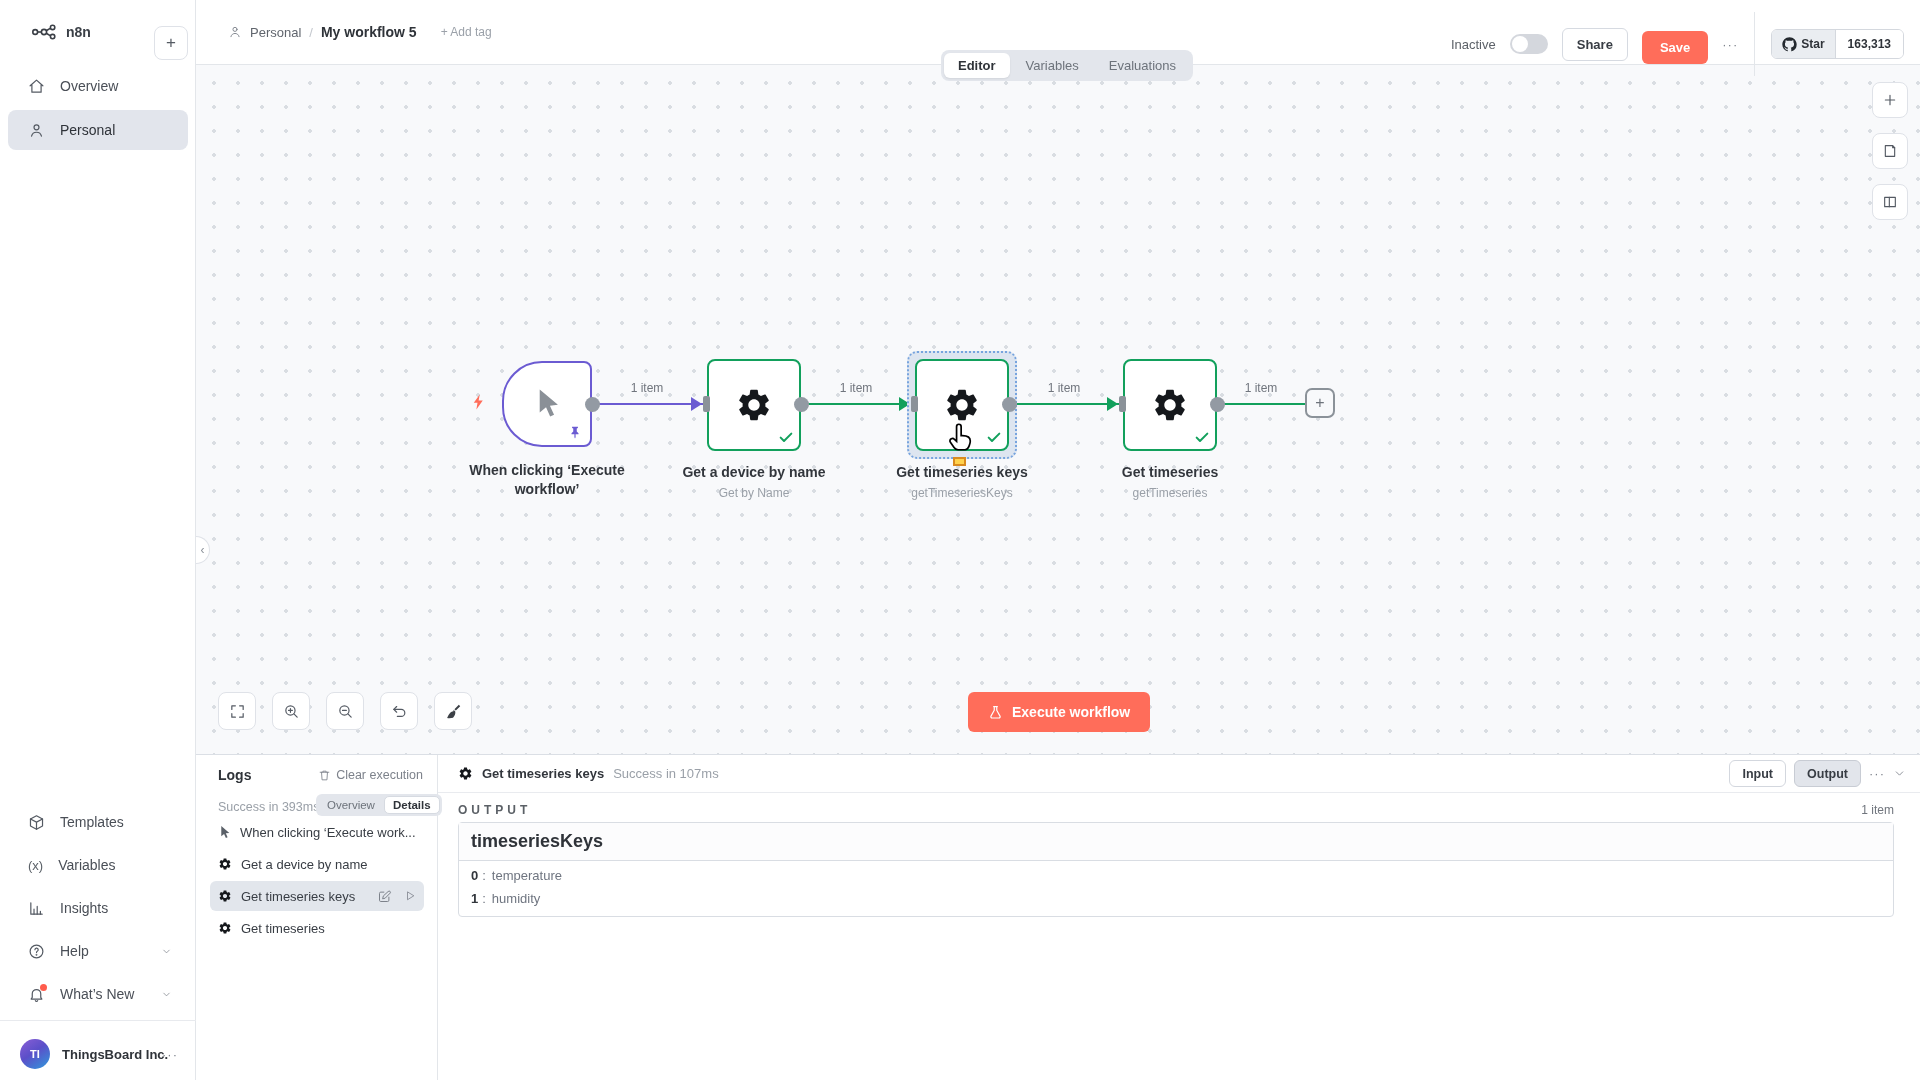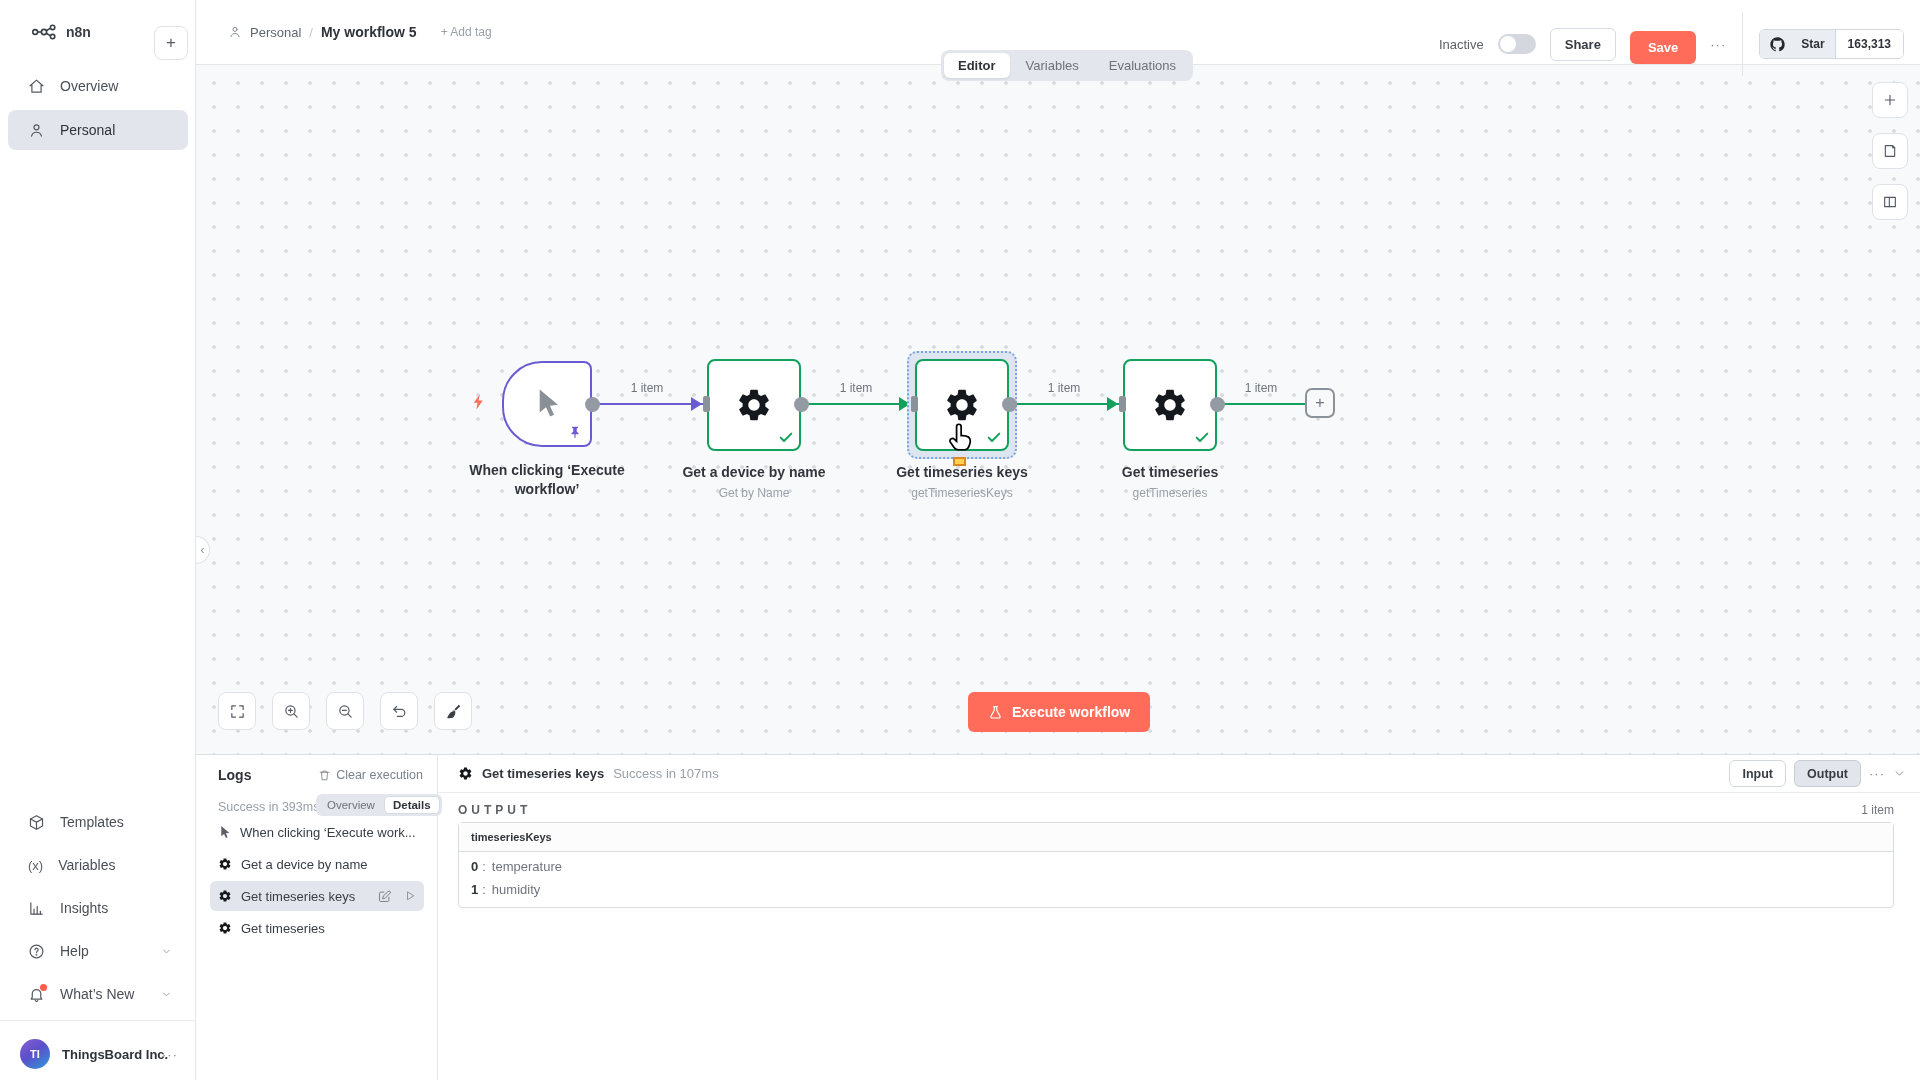--- a/index.html
+++ b/index.html
@@ -33,21 +33,21 @@
   .bc-addtag { font-size:12px; color:#9ba1a9; margin-left:16px; cursor:pointer; }
   .top-right { position:absolute; right:0; top:12px; height:64px; display:flex; align-items:center; gap:14px; padding-right:16px; }
   .inactive-label { font-size:13px; color:#5c6168; }
   .toggle { width:38px; height:20px; border-radius:10px; background:#d4d7dd; position:relative; cursor:pointer; }
   .toggle .knob { position:absolute; left:2px; top:2px; width:16px; height:16px; border-radius:50%; background:#fff; }
   .btn { display:inline-flex; align-items:center; justify-content:center; border-radius:6px; font-size:13px; font-weight:600; cursor:pointer; }
   .btn-share { height:33px; padding:0 14px; border:1px solid #d6dae1; background:#fff; color:#383d44; }
   .btn-save { height:33px; padding:0 18px; border:none; background:#ff6d5a; color:#fff;margin-top:7px; }
   .head-divider { width:1px; height:64px; background:#e3e6ea; margin:0 2px; }
   .gh-widget { display:flex; height:30px; border:1px solid #d4d8de; border-radius:6px; overflow:hidden; cursor:pointer; }
-  .gh-left { display:flex; align-items:center; gap:16px; background:#eaedf1; padding:0 10px; font-size:12px; font-weight:700; color:#2f3339; border-right:1px solid #d4d8de; }
+  .gh-left { display:flex; align-items:center; gap:4px; background:#eaedf1; padding:0 10px; font-size:12px; font-weight:700; color:#2f3339; border-right:1px solid #d4d8de; }
   .gh-right { display:flex; align-items:center; background:#fff; padding:0 12px; font-size:12px; font-weight:700; color:#2f3339; }
 
   
   .tabs { position:absolute; left:941px; top:50px; display:inline-flex; background:#e3e6ec; border-radius:8px; padding:3px; gap:2px; z-index:25; }
   .tab { font-size:13px; color:#6d737b; padding:5px 14px; border-radius:6px; cursor:pointer; white-space:nowrap; }
   .tab.active { background:#fff; color:#2f3339; font-weight:600; box-shadow:0 1px 2px rgba(0,0,0,.08); }
 
   
   .canvas { position:absolute; left:196px; top:65px; width:1724px; height:689px; background:#f8f9fb;
     background-image:radial-gradient(circle,#d9dde2 1.6px, transparent 1.6px); background-size:24px 24px; background-position:6px 6px; overflow:hidden; }
@@ -90,21 +90,21 @@
   .det-header { position:absolute; left:0; top:0; width:1482px; height:38px; border-bottom:1px solid #e9ebef; display:flex; align-items:center; padding-left:20px; gap:9px; }
   .det-title { font-size:13px; font-weight:700; color:#32363c; }
   .det-status { font-size:13px; color:#9aa0a8; }
   .det-controls { position:absolute; right:14px; top:5px; display:flex; align-items:center; gap:8px; }
   .io-btn { height:27px; padding:0 12px; border-radius:6px; font-size:12.5px; font-weight:600; color:#383d44; display:flex; align-items:center; cursor:pointer; }
   .io-input { border:1px solid #d3d7de; background:#fff; }
   .io-output { border:1px solid #c8ccd4; background:#e2e5eb; }
   .section-label { position:absolute; left:20px; top:48px; font-size:12px; font-weight:700; letter-spacing:4px; color:#5b6066; }
   .item-count { position:absolute; right:26px; top:48px; font-size:12px; color:#70757d; }
   .out-table { position:absolute; left:20px; top:67px; width:1436px; border:1px solid #d9dde3; border-radius:4px; background:#fff; }
-  .out-table-header { padding:8px 12px; font-size:11px; font-weight:700; color:#2f3339; border-bottom:1px solid #d9dde3; background:#fcfcfd; }
+  .out-table-header { padding:8px 12px; font-size:18px; font-weight:700; color:#2f3339; border-bottom:1px solid #d9dde3; background:#fcfcfd; }
   .out-row { padding:7px 12px 1px 12px; font-size:13px; color:#6f7580; }
   .out-row:last-child { padding-bottom:10px; }
   .out-row b { color:#32363c; font-weight:700; margin-right:4px; }
   .out-row .colon { margin-right:6px; }
 
   .icon-stroke { stroke:#545a63; fill:none; stroke-width:1.7; stroke-linecap:round; stroke-linejoin:round; }
   .icon-stroke-light { stroke:#7d828b; fill:none; stroke-width:1.6; stroke-linecap:round; stroke-linejoin:round; }
 </style>
 </head>
 <body>

